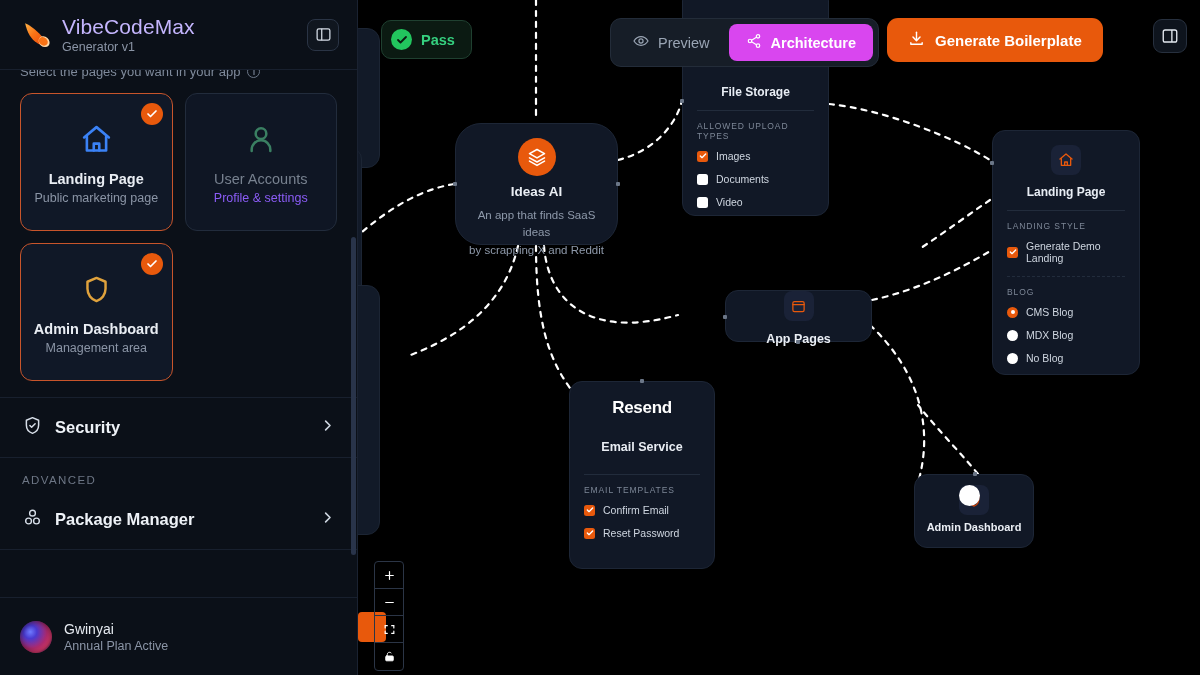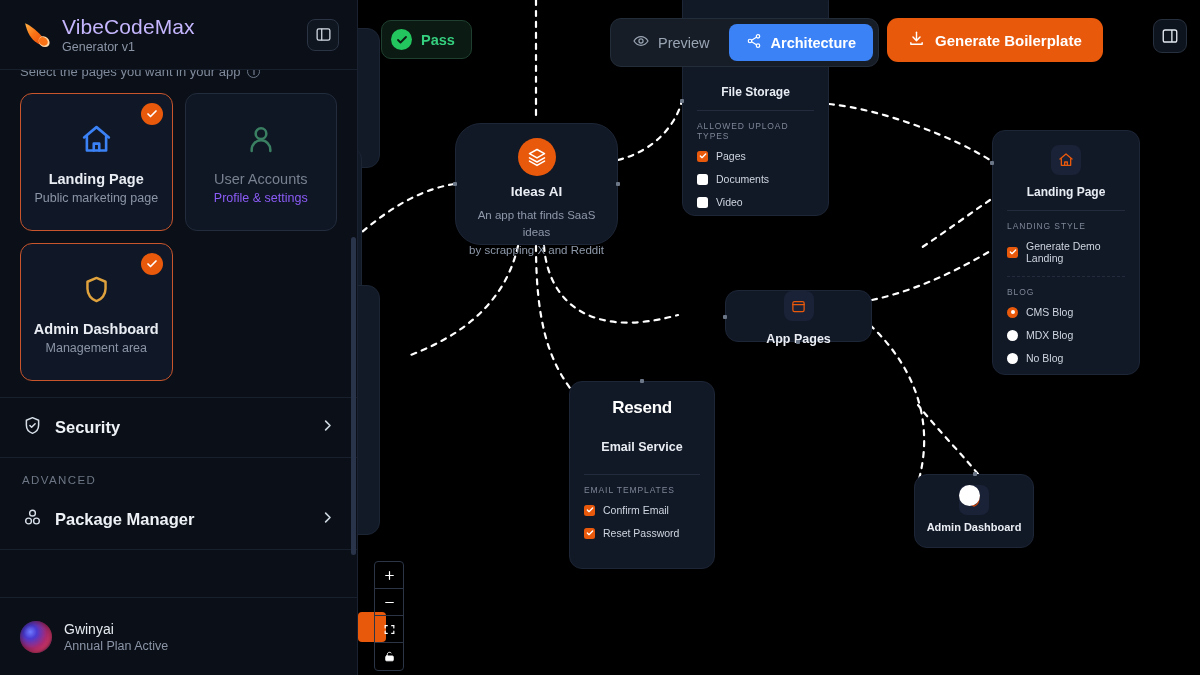--- a/index.html
+++ b/index.html
@@ -123,21 +123,21 @@
   .pass-check { width:21px;height:21px;border-radius:50%;background:#22c55e;display:flex;align-items:center;justify-content:center;}
   .pass-label { font-size:14.5px; font-weight:700; color:#35d07f; }
 
   .seg-group {
     position:absolute; left: 252px; top: 18px;
     display:flex; background:#161d27; border:1px solid #232c39; border-radius: 11px; padding: 5px;
     gap: 2px;
   }
   .seg-btn { display:flex; align-items:center; gap:9px; padding: 9px 17px; border-radius: 8px;
     font-size: 14.5px; color:#9aa5b4; font-weight:400; }
-  .seg-btn.active { background:#3b82f6; color:#fff; font-weight:700; }
+  .seg-btn.active { background:#d946ef; color:#fff; font-weight:700; }
 
   .gen-btn {
     position:absolute; left: 529px; top: 18px;
     display:flex; align-items:center; gap:10px;
     background:#e8590c; border-radius: 11px; padding: 12px 21px;
     color:#fff; font-size: 15px; font-weight:700;
   }
   .right-toggle {
     position:absolute; right: 13px; top: 19px;
     width: 34px; height: 34px; border-radius: 9px;
@@ -374,21 +374,21 @@
       <div style="height:84px"></div>
       <div class="node-sm-title">File Storage</div>
       <div class="divider"></div>
       <div class="grp-label">ALLOWED UPLOAD TYPES</div>
       <div class="chk-row">
         <span class="chk on">
             <svg width="8" height="8" viewBox="0 0 24 24" fill="none" stroke="#fff" stroke-width="4" stroke-linecap="round" stroke-linejoin="round">
               <polyline points="20 6 9 17 4 12"></polyline>
             </svg>
           </span>
-        <span class="chk-lbl">Pages</span>
+        <span class="chk-lbl">Images</span>
       </div>
       <div class="chk-row">
         <span class="chk"></span>
         <span class="chk-lbl">Documents</span>
       </div>
       <div class="chk-row">
         <span class="chk"></span>
         <span class="chk-lbl">Video</span>
       </div>
       <div class="handle" style="left:-3px; top:110px;"></div>

